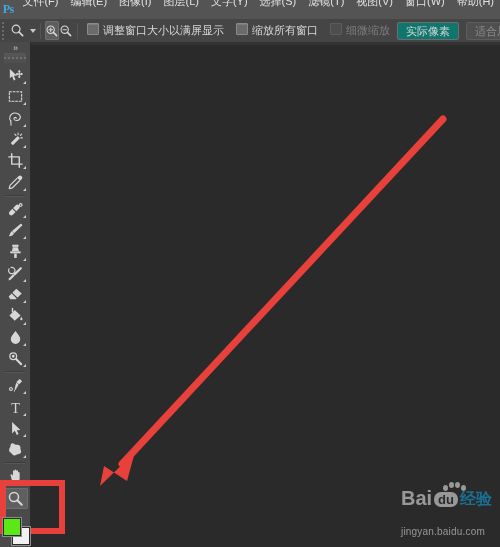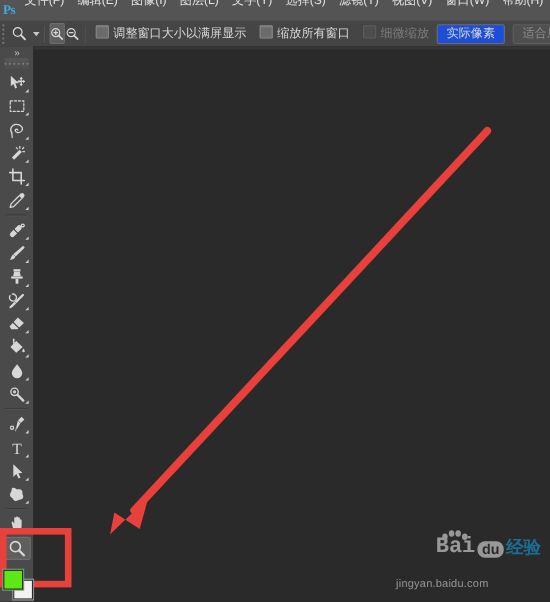--- a/index.html
+++ b/index.html
@@ -59,21 +59,21 @@
     display:flex;align-items:flex-start;gap:4px;margin-left:5px;
   }
   .cbox{
     width:10px;height:10px;background:#6b6b6b;border:1px solid #8a8a8a;border-radius:1px;
     box-shadow:inset 0 1px 0 #7d7d7d;
   }
   .ob-label{font-size:11px;color:#d8d8d8;white-space:nowrap;}
   .ob-label.dim{color:#7d7d7d;}
   .cbox.dim{background:#4d4d4d;border-color:#5c5c5c;box-shadow:none;}
   .ob-btn{
-    font-size:11px;color:#d6d6d6;background:#1d4ed8;
+    font-size:11px;color:#d6d6d6;background:#0f766e;
     border:1px solid #6d6d6d;border-radius:2px;
     padding:2px 8px;margin-left:7px;white-space:nowrap;line-height:12px;
   }
   .ob-btn.dim{color:#8c8c8c;background:#4f4f4f;border-color:#5d5d5d;}
 
   
   .toolbar{
     position:absolute;left:0;top:42px;width:30px;height:505px;
     background:#4a4a4a;border-right:1px solid #2c2c2c;
     display:flex;flex-direction:column;align-items:center;
@@ -127,21 +127,21 @@
   .anno-svg{position:absolute;left:0;top:0;width:500px;height:547px;
             pointer-events:none;}
 
   
   .watermark{
     position:absolute;right:8px;bottom:10px;text-align:left;
     opacity:.55;
   }
   .wm-top{display:flex;align-items:flex-end;gap:1px;}
   .wm-bai{font-size:20px;font-weight:bold;color:#f2f2f2;
-          font-family:Liberation Mono, monospace;line-height:20px;margin-left:36px;}
+          font-family:Liberation Sans, sans-serif;line-height:20px;}
   .wm-du{
     font-size:13px;font-weight:bold;color:#2a2a2a;background:#f2f2f2;
     border-radius:7px;padding:0 4px;line-height:15px;margin:0 1px 1px 1px;
   }
   .wm-jy{font-size:16px;font-weight:bold;color:#0ea5e9;line-height:18px;}
   .wm-url{font-size:10px;color:#e8e8e8;letter-spacing:.2px;margin-top:18px;
           font-family:Liberation Sans, sans-serif;}
   .wm-paw{position:absolute;left:40px;top:-6px;width:26px;height:14px;}
   .wm-paw i{position:absolute;background:#f2f2f2;border-radius:50%;}
 </style>

